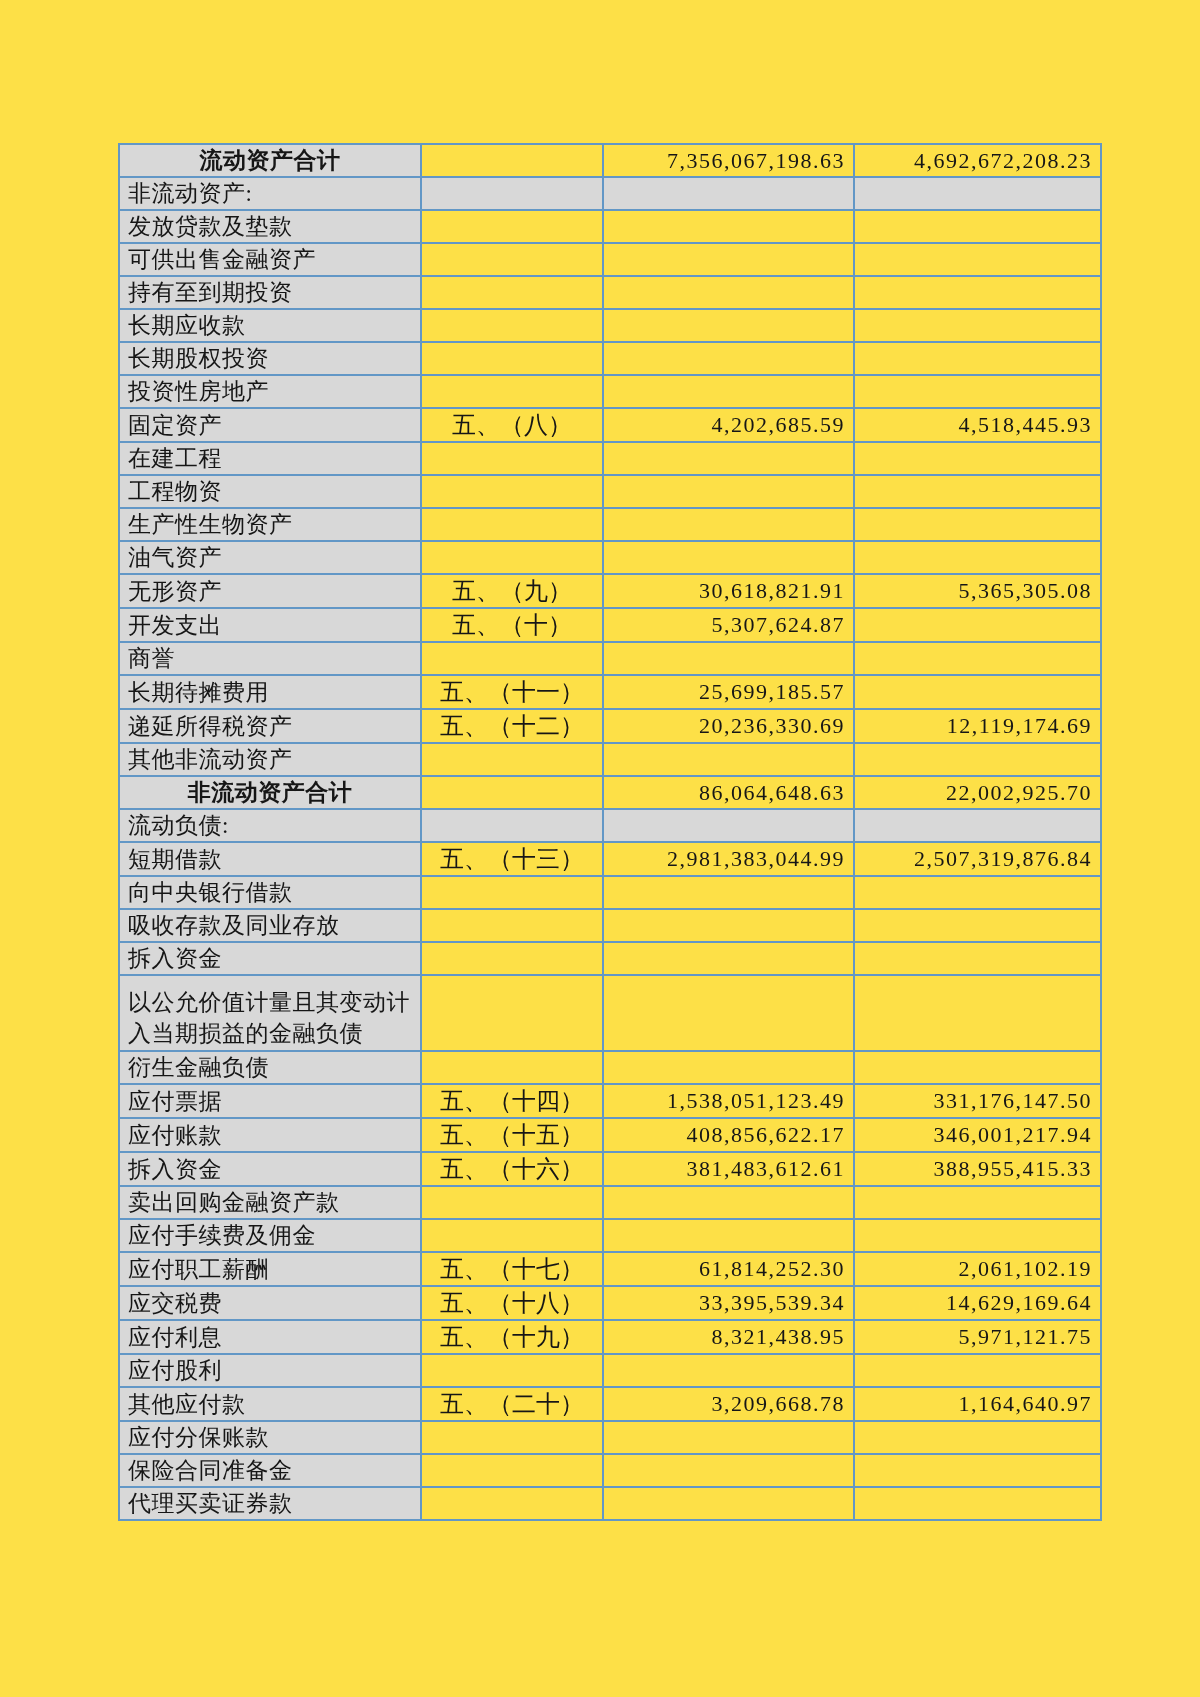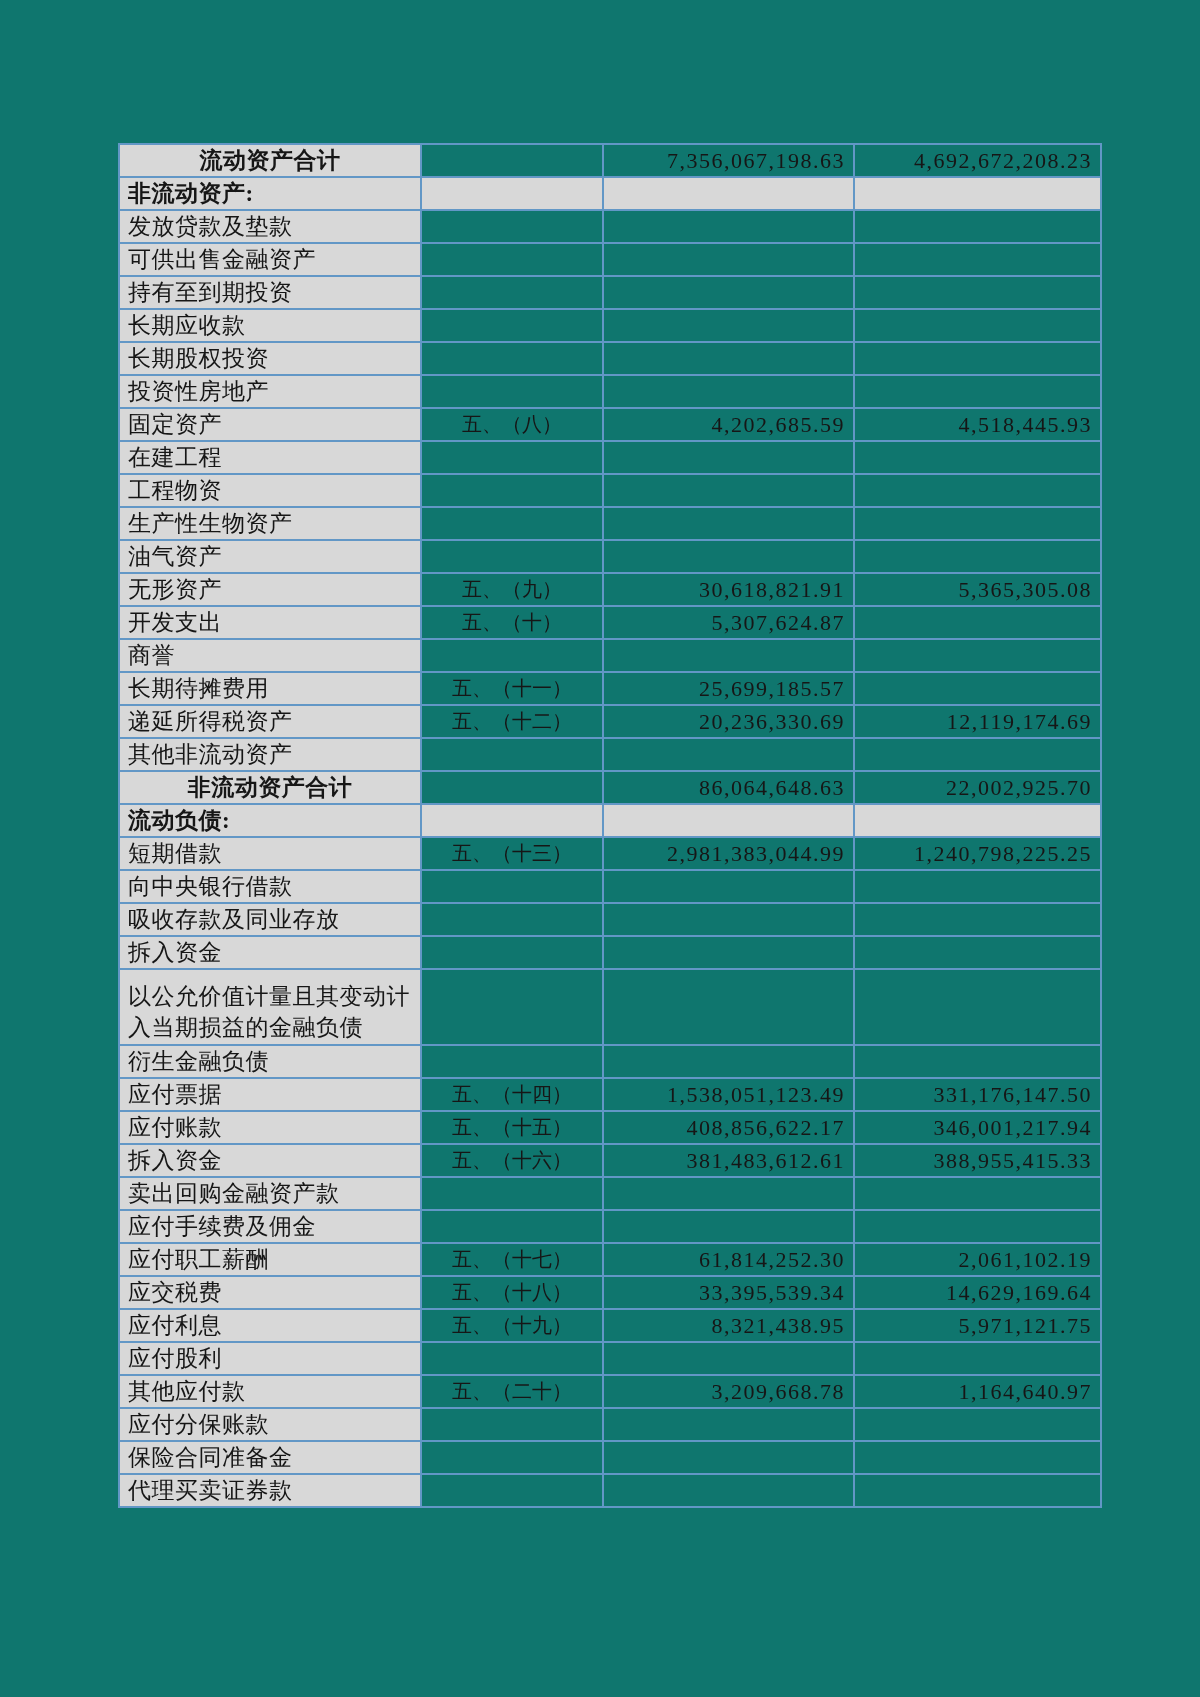--- a/index.html
+++ b/index.html
@@ -10,21 +10,21 @@
   body {
     width: 1200px;
     height: 1697px;
     position: relative;
     font-family: "Liberation Serif", "DejaVu Serif", serif;
     color: #161616;
   }
   .page {
     position: absolute;
     inset: 0;
-    background: #0f766e;
+    background: #fde047;
   }
   table.bs {
     position: absolute;
     left: 118px;
     top: 143px;
     width: 982px;
     border-collapse: collapse;
     table-layout: fixed;
   }
   table.bs td {
@@ -38,42 +38,42 @@
   td.c0 {
     background: #d8d8d8;
     font-size: 23px;
     padding-left: 11px;
     letter-spacing: 0.5px;
     white-space: pre-line;
   }
   
   td.c1 {
     text-align: center;
-    font-size: 20px;
+    font-size: 24px;
     margin-top: 28px;
   }
   
   td.c2, td.c3 {
     text-align: right;
     font-size: 22px;
     padding-right: 12px;
     letter-spacing: 1.5px;
   }
   
   tr.total td.c0 {
     text-align: center;
     font-weight: bold;
     padding-left: 8px;
   }
   
   tr.section td {
     background: #d8d8d8;
   }
   tr.section td.c0 {
-    font-weight: bold;
+    font-weight: normal;
     margin-left: 6px;
   }
   
   tr.tall td {
     height: 65px;
   }
   tr.tall td.c0 {
     line-height: 31px;
     padding-top: 9px;
   }
@@ -213,21 +213,21 @@
         <tr class="section">
           <td class="c0">流动负债:</td>
           <td class="c1"></td>
           <td class="c2"></td>
           <td class="c3"></td>
         </tr>
         <tr class="item">
           <td class="c0">短期借款</td>
           <td class="c1">五、（十三）</td>
           <td class="c2">2,981,383,044.99</td>
-          <td class="c3">1,240,798,225.25</td>
+          <td class="c3">2,507,319,876.84</td>
         </tr>
         <tr class="item">
           <td class="c0">向中央银行借款</td>
           <td class="c1"></td>
           <td class="c2"></td>
           <td class="c3"></td>
         </tr>
         <tr class="item">
           <td class="c0">吸收存款及同业存放</td>
           <td class="c1"></td>

